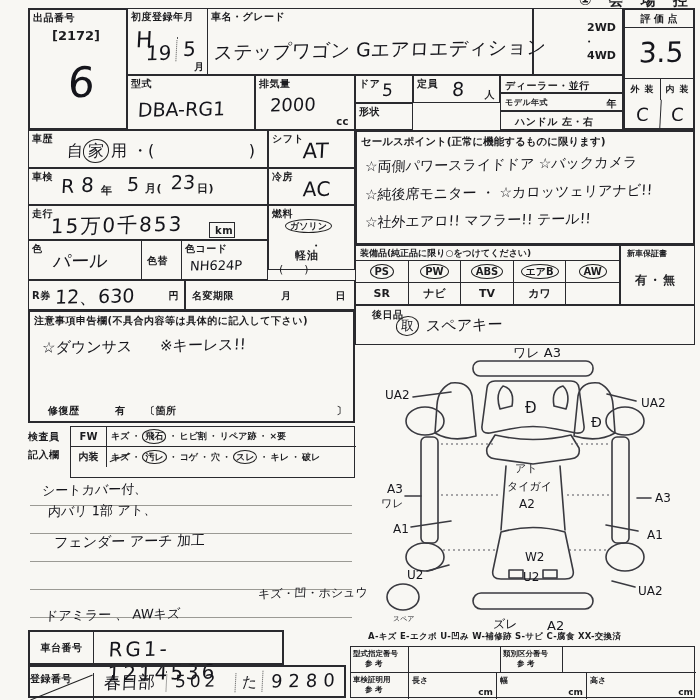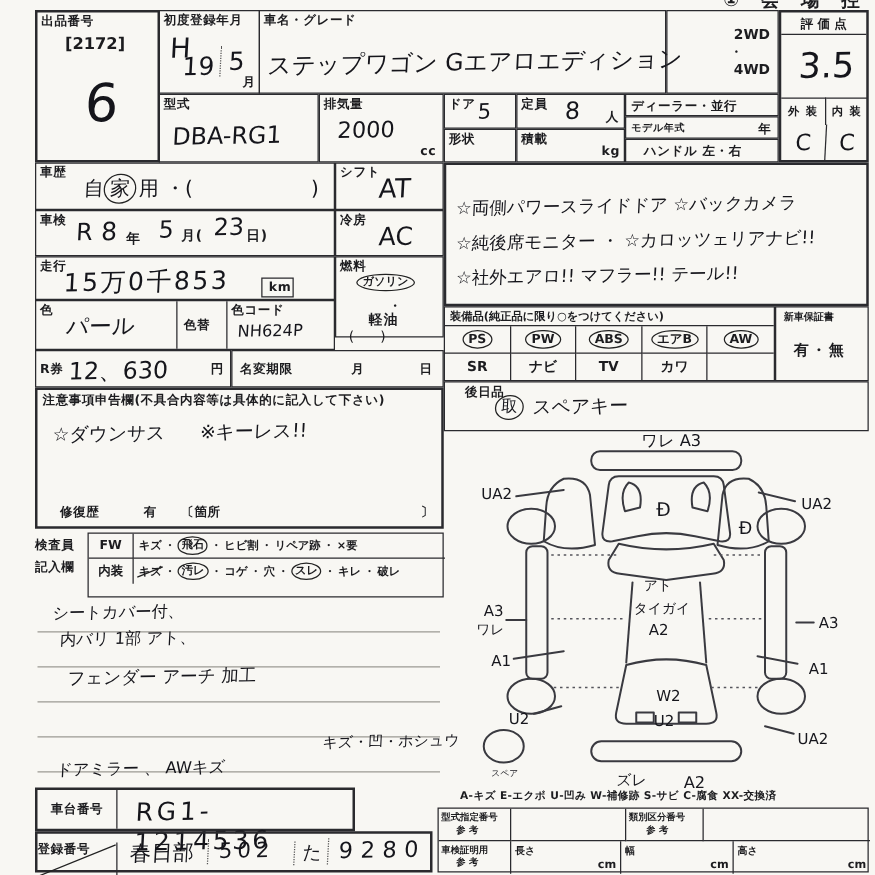--- a/index.html
+++ b/index.html
@@ -80,24 +80,20 @@
     <span class="nb hw sk" style="left:26px;top:4px;font-size:17px;">5</span>
   </div>
   <div class="b" style="left:413px;top:75px;width:87px;height:28px;">
     <span class="lbl nb" style="left:3px;top:2px;">定員</span>
     <span class="nb hw sk" style="left:38px;top:2px;font-size:19px;">8</span>
     <span class="lbl nb" style="right:4px;bottom:2px;">人</span>
   </div>
   <div class="b" style="left:355px;top:103px;width:58px;height:27px;">
     <span class="lbl nb" style="left:3px;top:2px;">形状</span>
   </div>
-  <div class="b" style="left:413px;top:103px;width:87px;height:27px;">
-    <span class="lbl nb" style="left:3px;top:2px;">積載</span>
-    <span class="lbl nb" style="right:3px;bottom:2px;">kg</span>
-  </div>
 
   <div class="b" style="left:500px;top:75px;width:123px;height:18px;">
     <span class="lbl nb" style="left:4px;top:4px;">ディーラー・並行</span>
   </div>
   <div class="b" style="left:500px;top:93px;width:123px;height:18px;text-decoration:underline;">
     <span class="lbl nb" style="left:4px;top:4px;font-size:8px;">モデル年式</span>
     <span class="lbl nb" style="right:5px;top:4px;">年</span>
   </div>
   <div class="b" style="left:500px;top:111px;width:123px;height:19px;">
     <span class="lbl nb" style="left:14px;top:4px;">ハンドル 左・右</span>
@@ -231,20 +227,21 @@
   </div>
   <div class="b" style="left:28px;top:665px;width:318px;height:33px;border-width:2px;">
     <div class="nb cen lbl sl" style="left:0;top:0;width:64px;height:100%;border-right:1.6px solid #2a2a2e;font-size:10px;">登録番号</div>
     <span class="nb hw sk" style="left:74px;top:4px;font-size:17px;">春日部</span>
     <span class="nb hw sk dotl" style="left:136px;top:4px;font-size:17px;padding-left:8px;letter-spacing:4px;">502</span>
     <span class="nb hw sk dotl" style="left:205px;top:6px;font-size:15px;padding-left:6px;">た</span>
     <span class="nb hw sk dotl" style="left:232px;top:3px;font-size:18px;padding-left:8px;letter-spacing:6px;">9280</span>
   </div>
 
   <div class="b thick" style="left:355px;top:130px;width:340px;height:115px;">
+    <div class="nb" style="left:4px;top:3px;font-size:10.5px;font-weight:bold;">セールスポイント(正常に機能するものに限ります)</div>
     <div class="nb hw sk" style="left:8px;top:24px;font-size:14px;white-space:nowrap;">☆両側パワースライドドア ☆バックカメラ</div>
     <div class="nb hw sk" style="left:8px;top:52px;font-size:14px;white-space:nowrap;">☆純後席モニター ・ ☆カロッツェリアナビ!!</div>
     <div class="nb hw sk" style="left:8px;top:80px;font-size:14px;white-space:nowrap;">☆社外エアロ!! マフラー!! テール!!</div>
   </div>
 
   <div class="b" style="left:355px;top:245px;width:265px;height:60px;">
     <div class="nb" style="left:4px;top:1px;font-size:9px;font-weight:bold;white-space:nowrap;">装備品(純正品に限り○をつけてください)</div>
     <div class="nb" style="left:0;top:14px;width:100%;height:44px;display:grid;grid-template-columns:repeat(5,1fr);grid-template-rows:1fr 1fr;border-top:1.4px solid #2a2a2e;">
       <div class="cen" style="border-right:1.4px solid #2a2a2e;border-bottom:1.4px solid #2a2a2e;">
           <span class="circ" style="font-size:10px;font-weight:bold;">PS</span>

